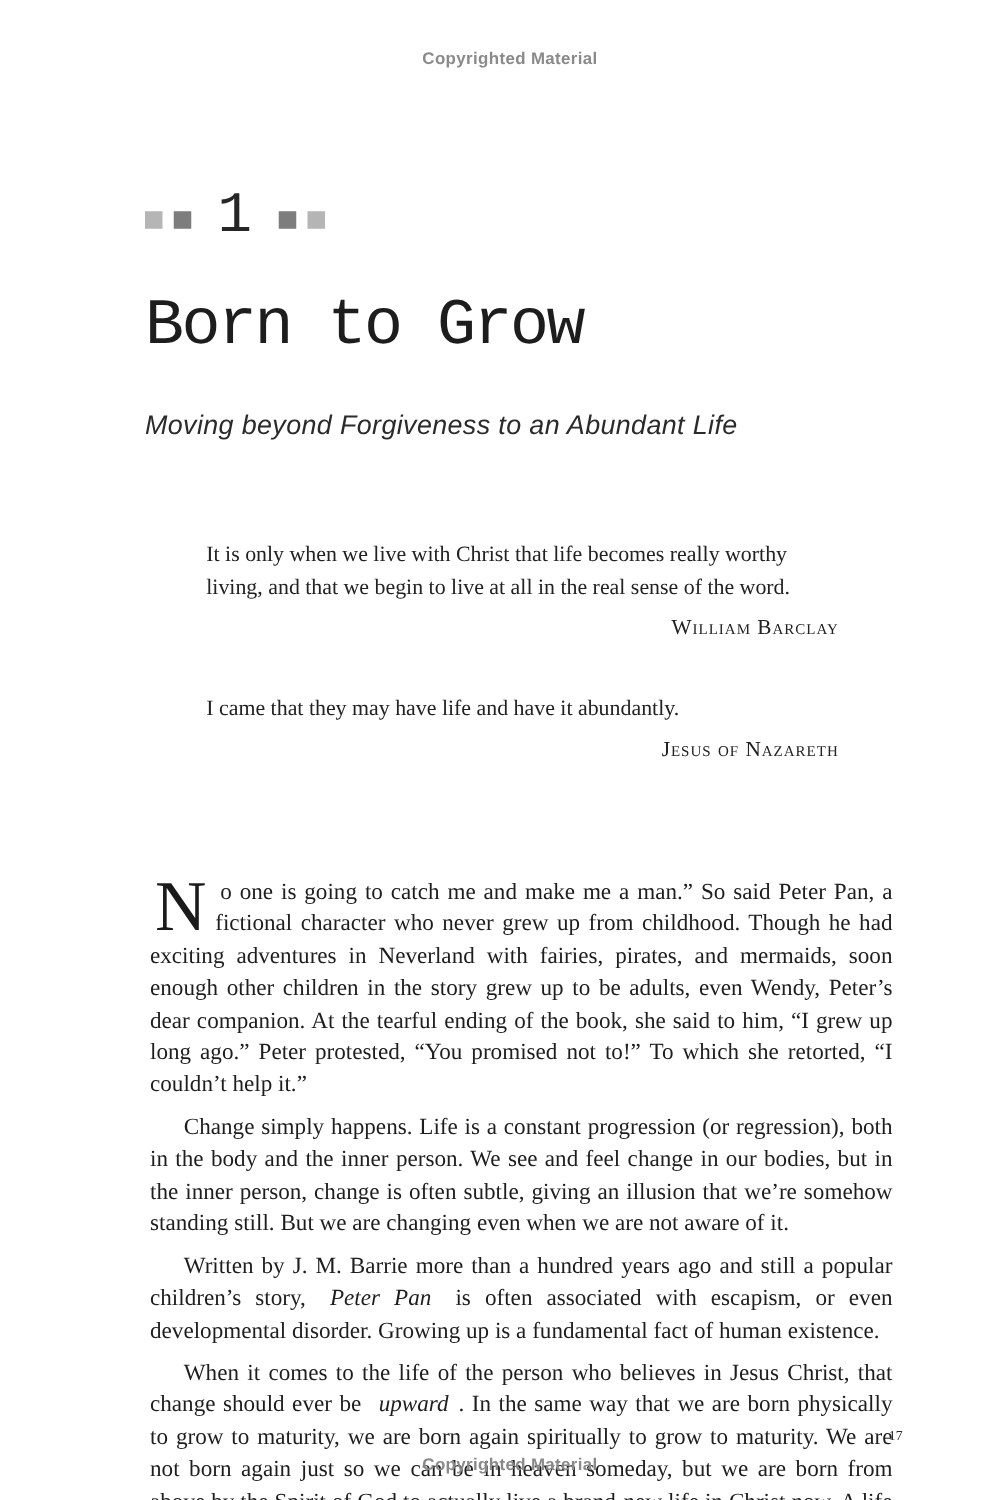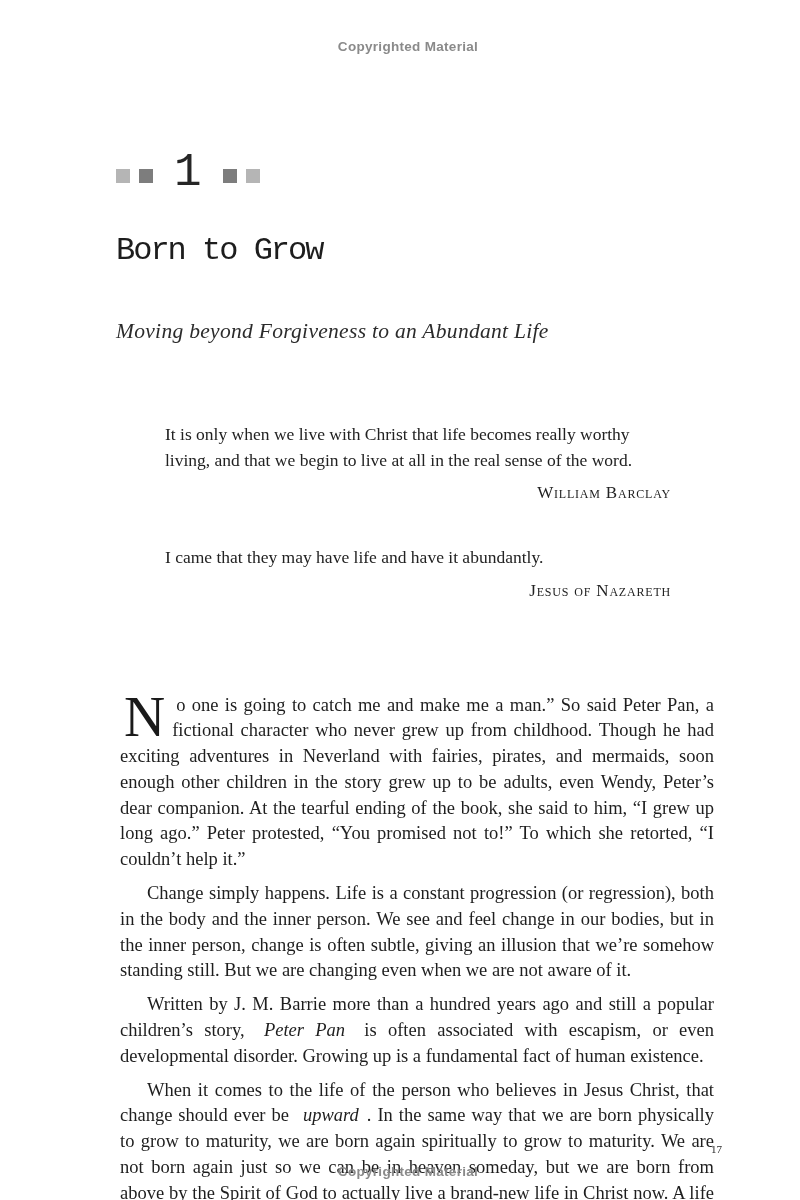--- a/index.html
+++ b/index.html
@@ -50,28 +50,28 @@
     font-weight: 400;
     color: #262626;
     line-height: 1;
     margin: 0 8px;
     transform: translateY(-3px);
   }
   .chapter-title {
     margin-top: 34px;
     font-family: "Liberation Mono", monospace;
     font-weight: 400;
-    font-size: 32px;
+    font-size: 52px;
     letter-spacing: -2px;
     color: #1d1d1d;
     line-height: 1;
   }
   .chapter-subtitle {
-    margin-top: 44px;
-    font-family: Liberation Serif, serif;
+    margin-top: 33px;
+    font-family: Liberation Sans, sans-serif;
     font-style: italic;
     font-size: 21.5px;
     color: #2b2b2b;
     letter-spacing: 0.3px;
   }
   .epigraphs {
     margin-top: 62px;
     padding-left: 45px;
     padding-right: 43px;
   }

